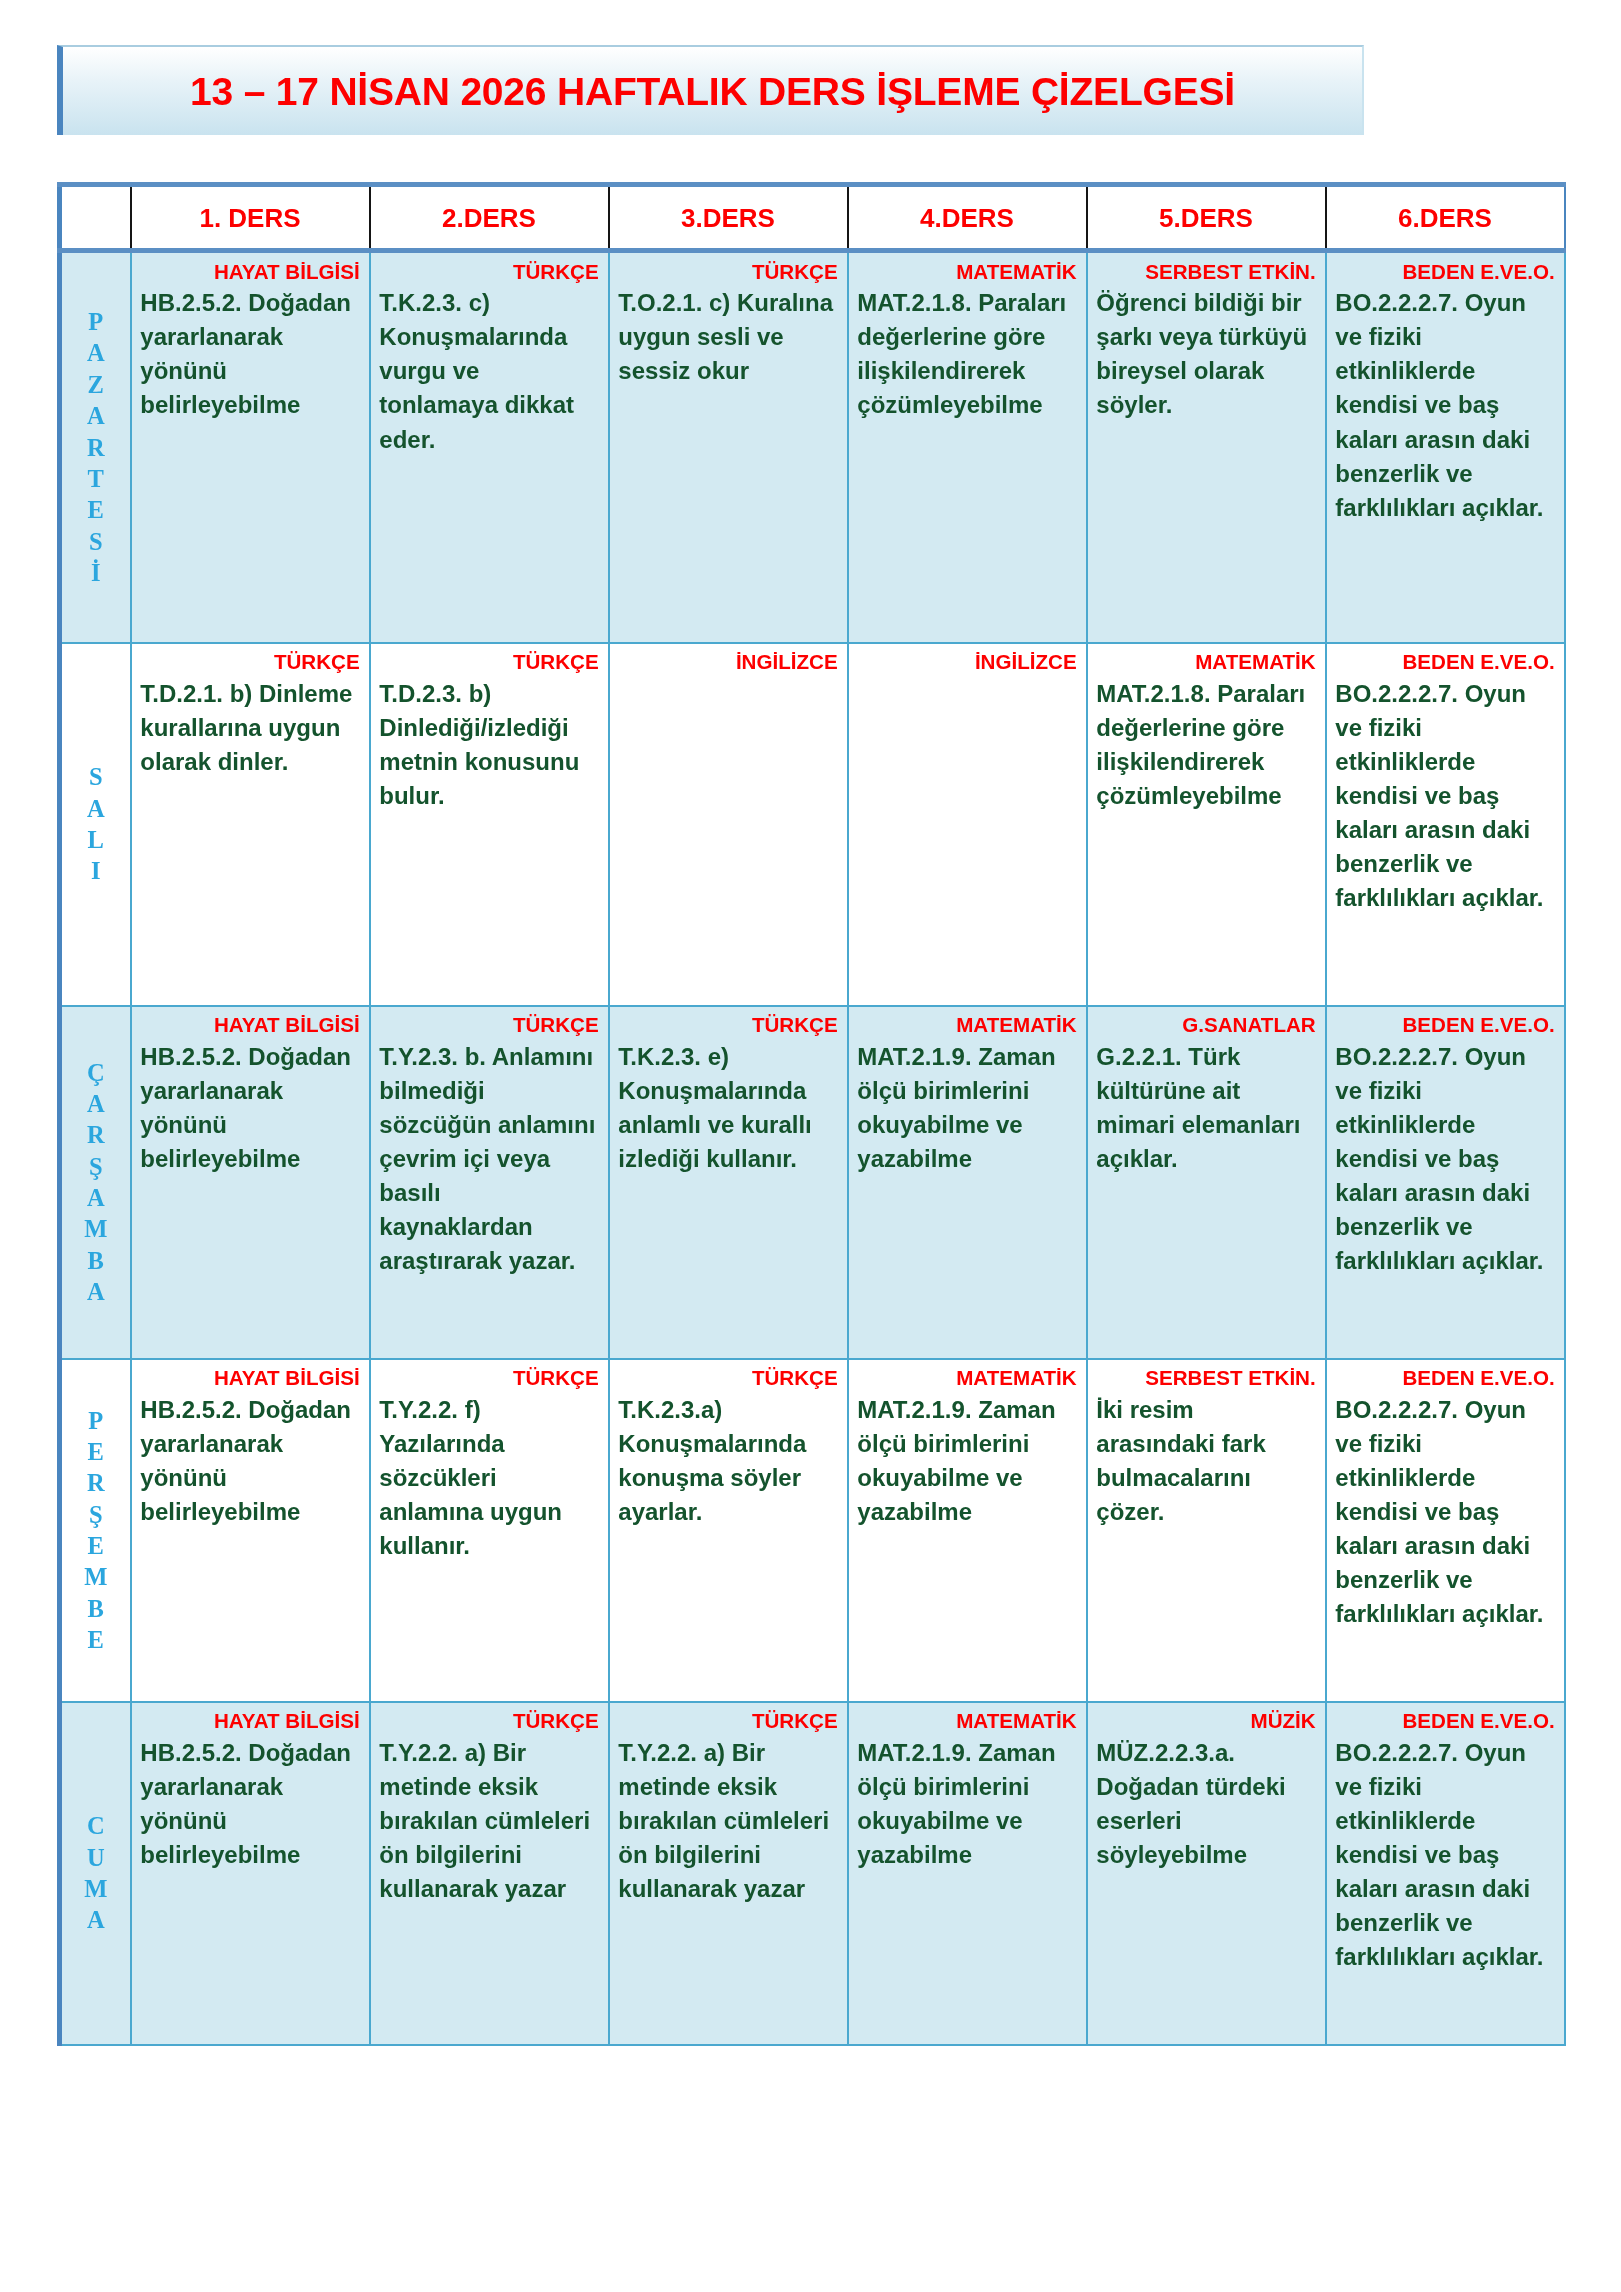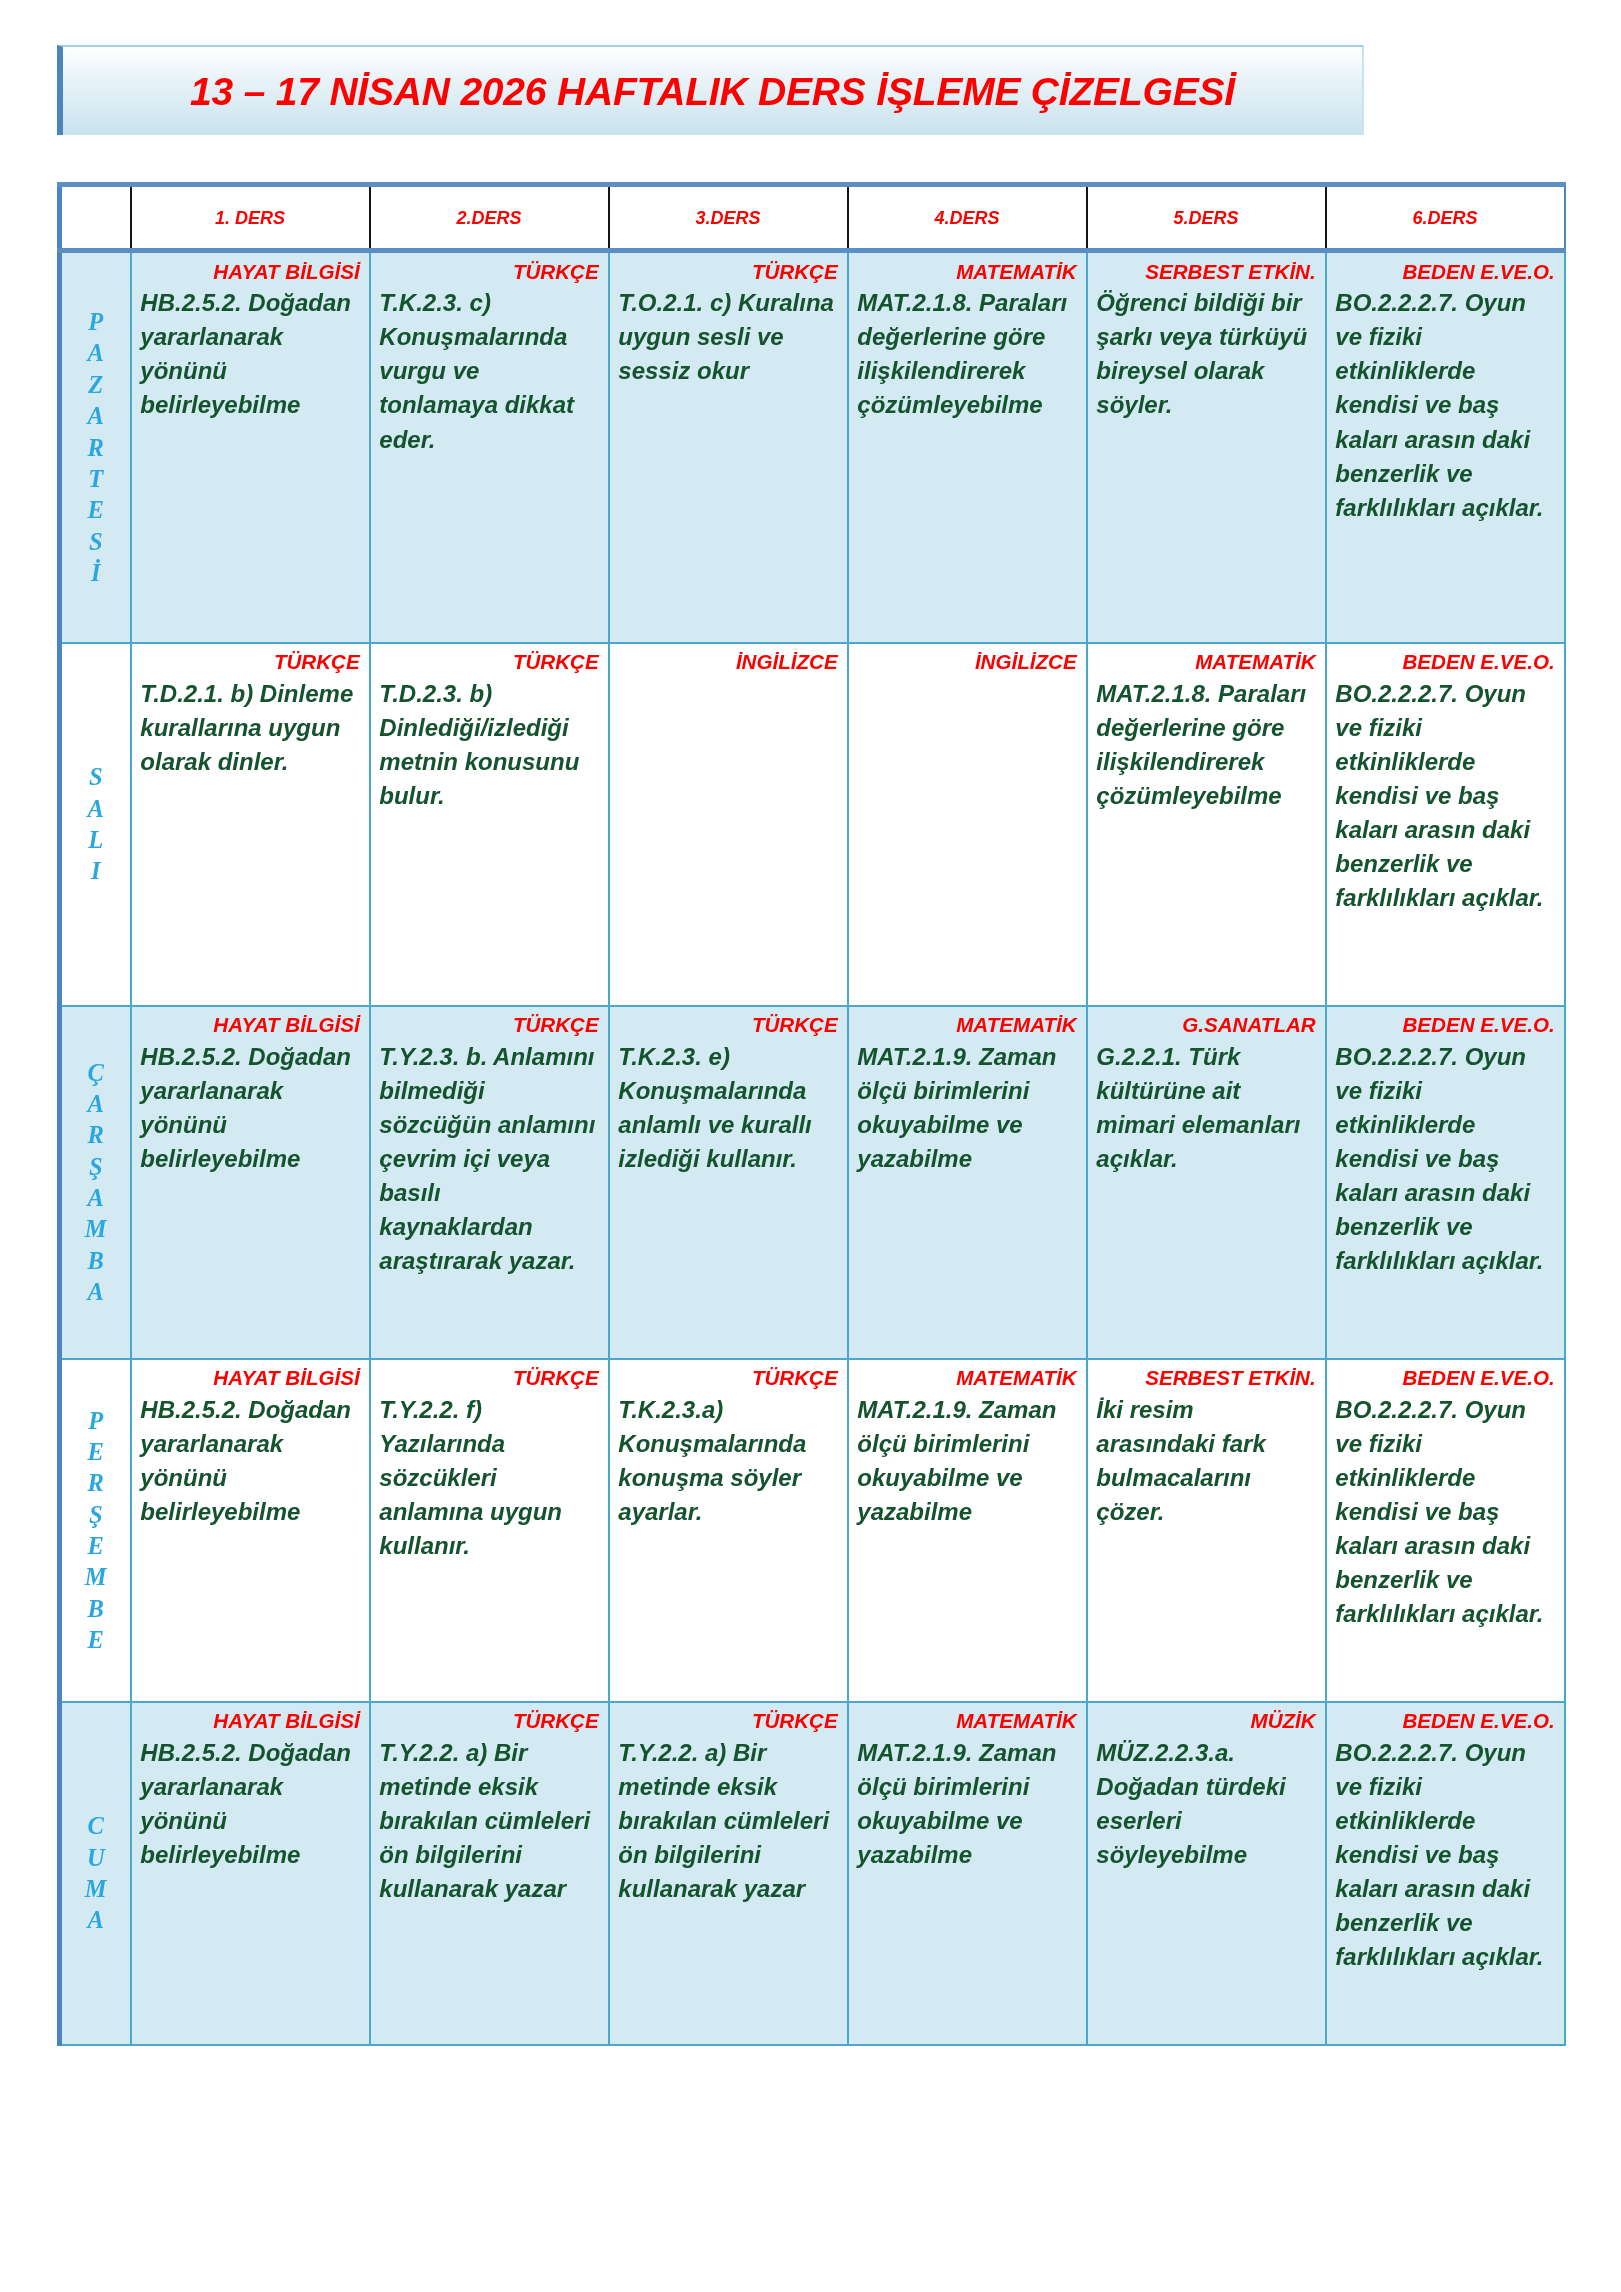--- a/index.html
+++ b/index.html
@@ -12,21 +12,20 @@
     height: 2293px;
     font-family: "Liberation Sans", sans-serif;
     -webkit-font-smoothing: antialiased;
   }
   .page {
     position: relative;
     width: 1421px;
     height: 2293px;
     box-sizing: border-box;
     padding: 45px 57px 0 57px;
-    font-style: italic;
   }
 
   
   .title-banner {
     position: relative;
     margin: 0 0 0 0;
     height: 90px;
     background: linear-gradient(to bottom, #ffffff 0%, #e8f3f8 38%, #c9e3ef 100%);
     border-left: 6.9px solid #4a85bf;
     border-top: 2.9px solid #a9cde0;
@@ -75,21 +74,21 @@
   }
   thead th.day-head {
     border-left: none;
     border-right: 2px solid #151515;
   }
   thead th:last-child {
     border-right: 2.9px solid #4a85bf;
   }
   .head-label {
     color: #fd0000;
-    font-size: 18px;
+    font-size: 26px;
     font-weight: bold;
     text-align: center;
     display: block;
     line-height: 1;
   }
 
   
   tbody td {
     border: 2px solid #4aa8cf;
     vertical-align: top;

